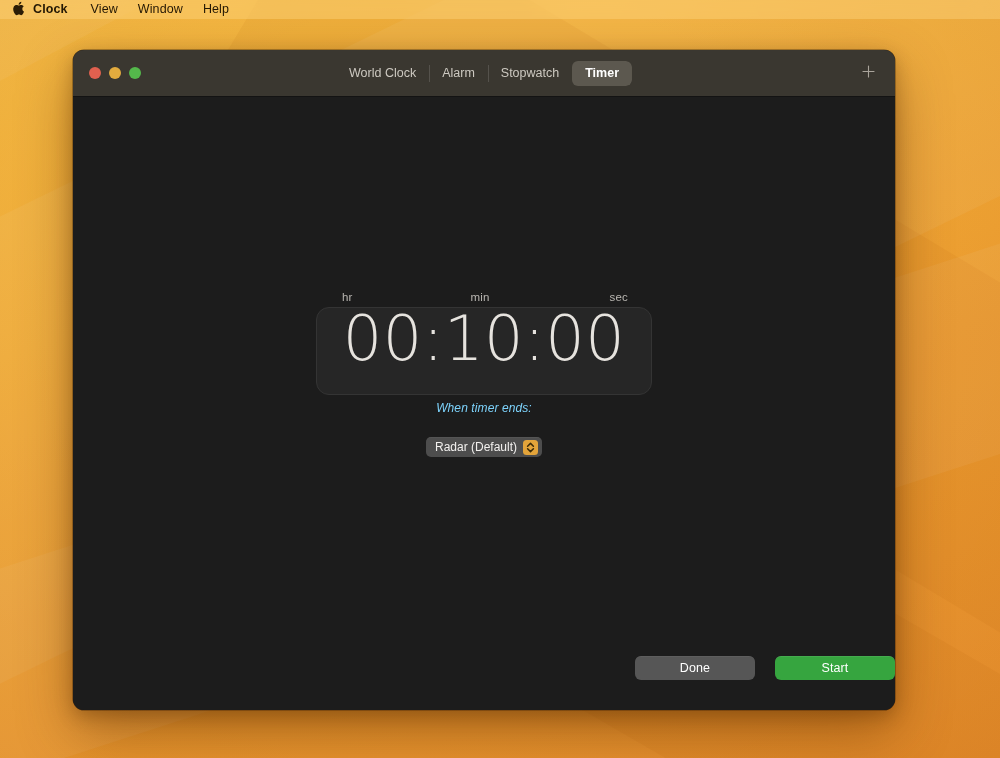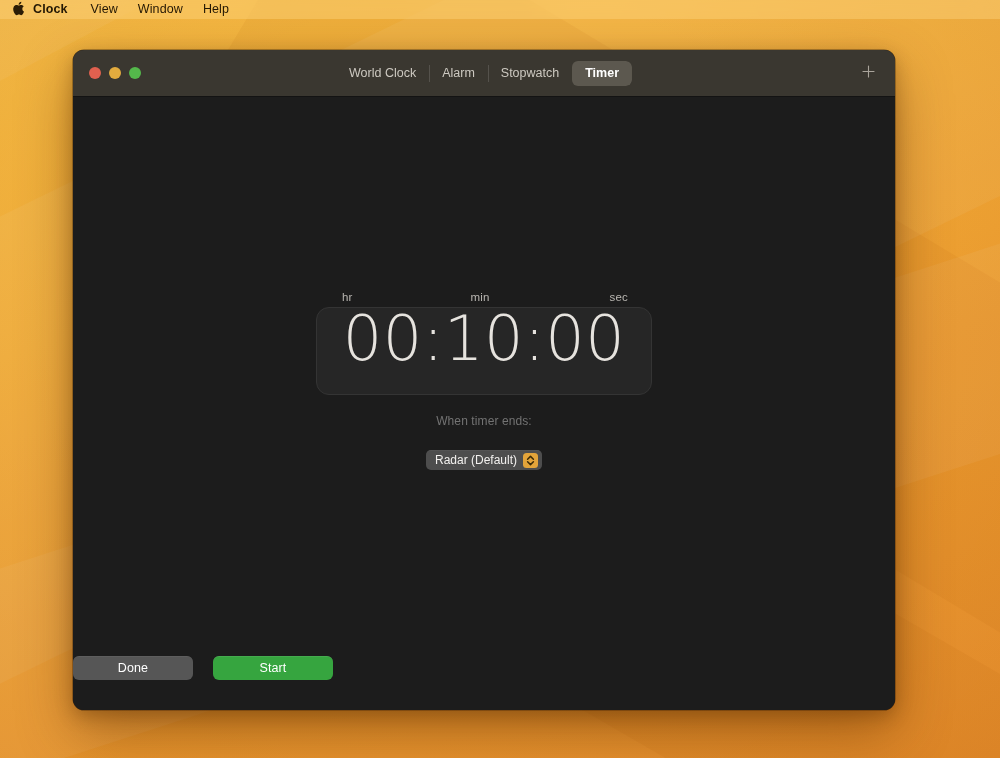--- a/index.html
+++ b/index.html
@@ -243,24 +243,25 @@
     line-height: 1;
     color: #e6e3de;
     letter-spacing: 0.5px;
     font-weight: 300;
     font-family: "DejaVu Sans", sans-serif;
     user-select: none;
     padding-bottom: 4px;
   }
 
   .when-label {
-    margin-top: 19px;
+    margin-top: 6px;
     font-size: 12px;
-    color: #737373;
+    color: #7dd3fc;
     letter-spacing: 0.1px;
+    font-style: italic;
   }
 
   #sound-popup {
     margin-top: 22px;
     height: 20px;
     display: inline-flex;
     align-items: center;
     background: #4d4d4d;
     border-radius: 5px;
     padding: 0 4px 0 9px;
@@ -283,21 +284,21 @@
     gap: 1px;
   }
   .popup-stepper svg { display: block; }
 
   
   #button-row {
     position: absolute;
     left: 0; right: 0;
     bottom: 30px;
     display: flex;
-    justify-content: flex-start;
+    justify-content: flex-end;
     gap: 20px;
   }
   .action-btn {
     width: 120px;
     height: 24px;
     border-radius: 6px;
     border: none;
     font-size: 12.5px;
     font-family: "Liberation Sans", sans-serif;
     color: #ffffff;

